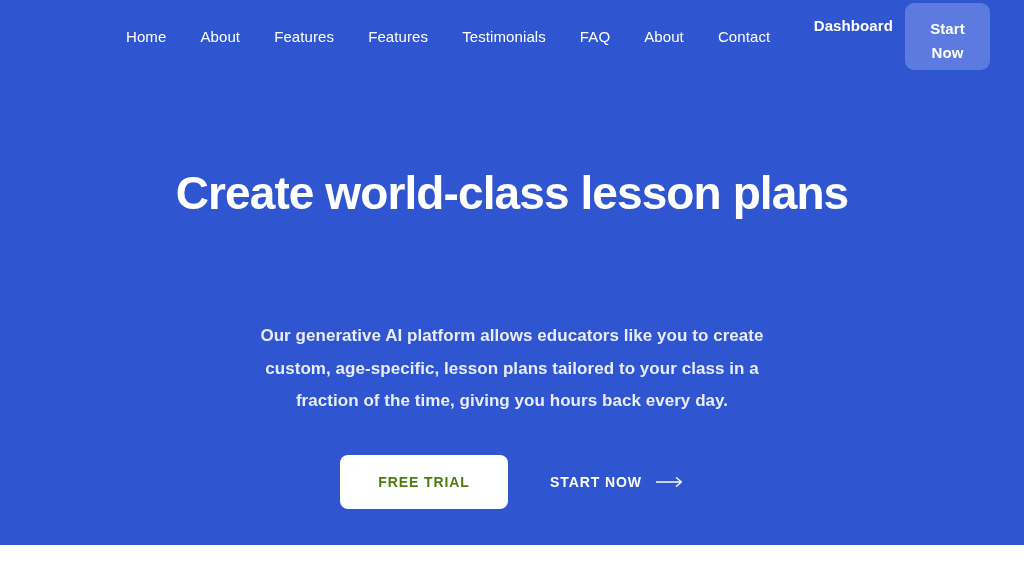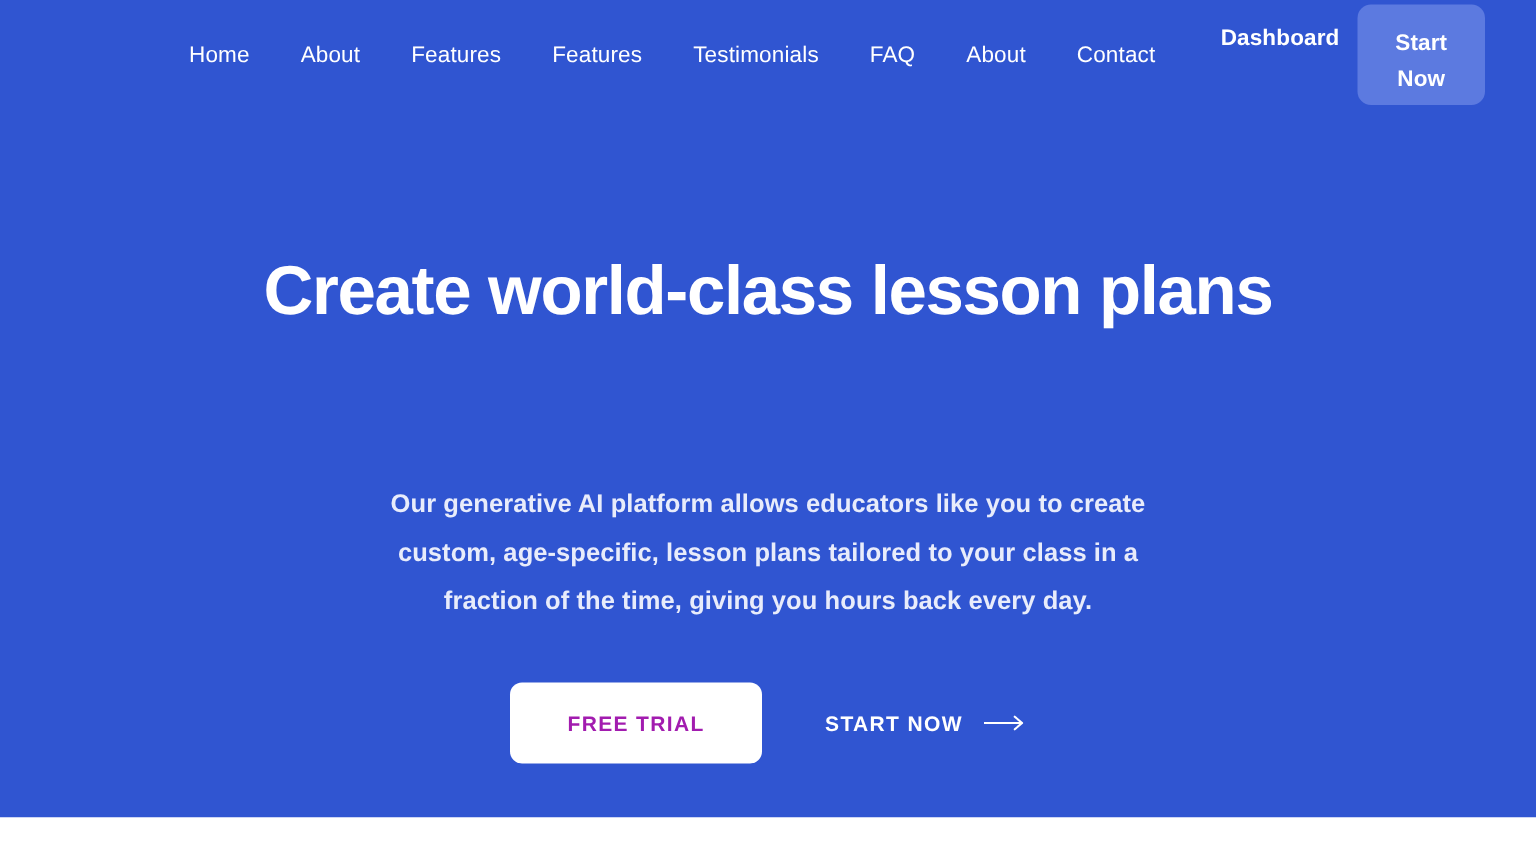--- a/index.html
+++ b/index.html
@@ -154,21 +154,21 @@
     justify-content: center;
     align-items: center;
   }
 
   .free-trial-btn {
     width: 168px;
     height: 54px;
     background: #ffffff;
     border: none;
     border-radius: 8px;
-    color: #a21caf;
+    color: #4d7c0f;
     font-family: "Liberation Sans", sans-serif;
     font-size: 14px;
     font-weight: 700;
     letter-spacing: 0.9px;
     cursor: pointer;
     display: flex;
     align-items: center;
     justify-content: center;
   }
 

